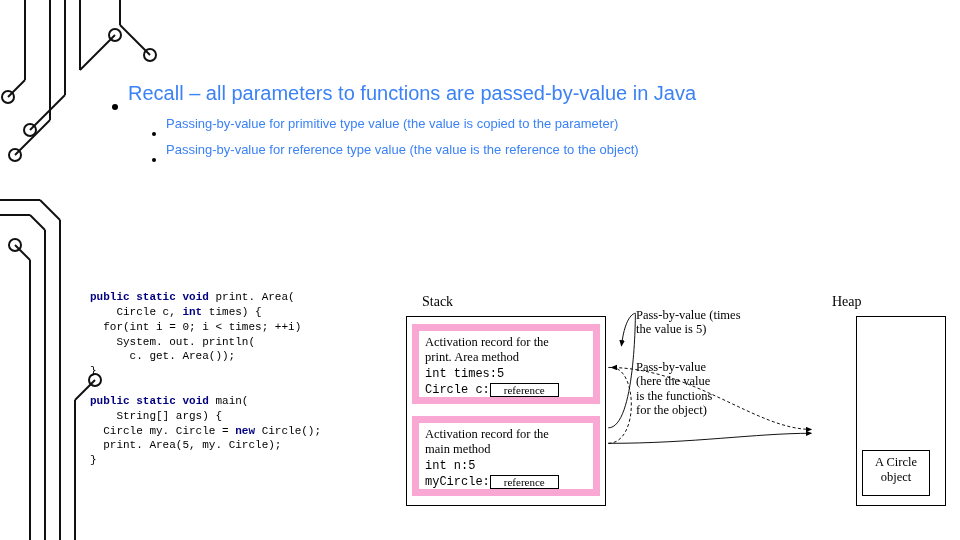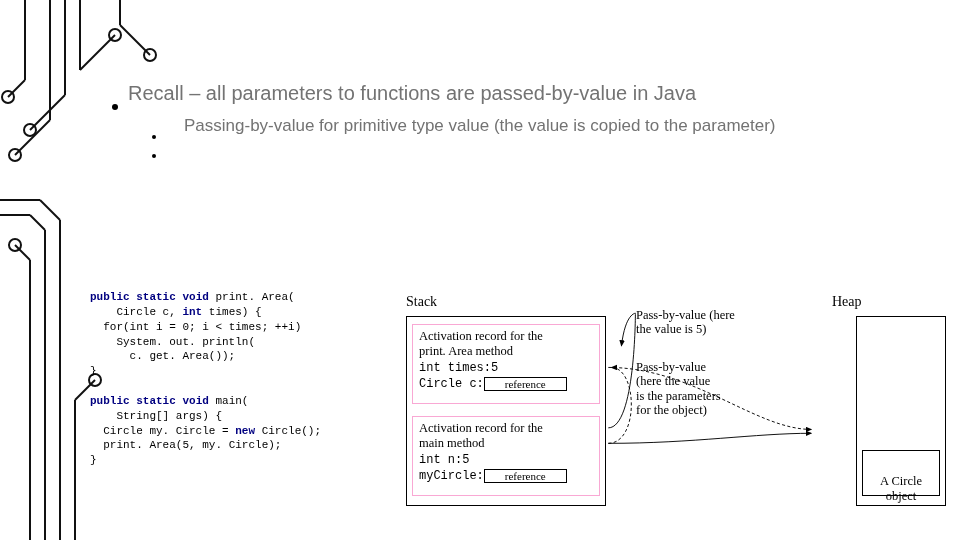--- a/index.html
+++ b/index.html
@@ -41,22 +41,22 @@
   .dot {
     width: 6px; height: 6px;
     background: #000;
     border-radius: 50%;
     margin-right: 10px;
     flex-shrink: 0;
     position: relative;
     top: 10px;
   }
   .dot.small { width: 4px; height: 4px; top: 8px; }
-  .bullet-text { font-size: 20px; color: #737373; line-height: 1.35; }
-  .bullet-text.sub { font-size: 17px; margin-left: 18px; }
+  .bullet-text { font-size: 20px; color: #3b82f6; line-height: 1.35; }
+  .bullet-text.sub { font-size: 13px; }
   .lower {
     position: absolute;
     left: 90px;
     top: 290px;
     right: 10px;
     display: flex;
     gap: 16px;
   }
   .code {
     flex: 0 0 300px;
@@ -76,40 +76,40 @@
   }
   .stack-box, .heap-box {
     position: absolute;
     border: 1.5px solid #000;
   }
   .stack-box { left: 0; top: 26px; width: 200px; height: 190px; }
   .heap-box  { left: 450px; top: 26px; width: 90px; height: 190px; }
   .lbl { position: absolute; font-size: 14px; }
   .rec {
     position: absolute;
-    border: 1px solid #f9a8d4;
+    border: 7px solid #f9a8d4;
     left: 6px; width: 188px;
     padding: 4px 6px 2px 6px;
     font-size: 12.5px;
   }
   .rec .line { display: flex; align-items: center; margin-top: 2px; font-family: "Courier New", monospace; font-size: 12px; }
   .refbox {
     border: 1px solid #000;
-    padding: 0 20px;
+    padding: 0 13px;
     font-family: Georgia, serif;
     font-size: 11px;
   }
   .circ-obj {
     position: absolute;
     border: 1px solid #000;
     left: 456px; top: 160px;
-    width: 78px; height: 46px;
+    width: 68px; height: 46px;
     text-align: center;
     font-size: 12.5px;
-    padding-top: 23px;
+    padding-top: 4px;
     line-height: 1.2;
   }
   .note { position: absolute; font-size: 12.5px; line-height: 1.15; }
   svg.arrows { position: absolute; inset: 0; width: 100%; height: 100%; pointer-events: none; }
 </style>
 </head>
 <body>
 
 <svg class="circuit" viewBox="0 0 180 540">
   <g stroke="#111" stroke-width="2" fill="none">
@@ -148,39 +148,40 @@
   <div class="bullet-row main">
     <span class="dot"></span>
     <span class="bullet-text">Recall – all parameters to functions are passed-by-value in Java</span>
   </div>
   <div class="bullet-row sub">
     <span class="dot small"></span>
     <span class="bullet-text sub">Passing-by-value for primitive type value (the value is copied to the parameter)</span>
   </div>
   <div class="bullet-row sub">
     <span class="dot small"></span>
+    <span class="bullet-text sub">Passing-by-value for reference type value (the value is the reference to the object)</span>
   </div>
 </div>
 
 <div class="lower">
   <div class="code"><span class="kw">public</span> <span class="kw">static</span> <span class="kw">void</span><span> print. Area(</span>
 <span>    Circle c, </span><span class="kw">int</span><span> times) {</span>
 <span>  for(int i = </span><span class="num">0</span><span>; i &lt; times; ++i)</span>
 <span>    System. out. println(</span>
 <span>      c. get. Area());</span>
 <span>}</span>
 
 <span class="kw">public</span> <span class="kw">static</span> <span class="kw">void</span><span> main(</span>
 <span>    String[] args) {</span>
 <span>  Circle my. Circle = </span><span class="kw">new</span><span> Circle();</span>
 <span>  print. Area(</span><span class="num">5</span><span>, my. Circle);</span>
 <span>}</span></div>
 
   <div class="diagram">
-    <span class="lbl" style="left:0;top:4px">Stack</span>
+    <span class="lbl" style="left:16px;top:4px">Stack</span>
     <span class="lbl" style="left:426px;top:4px">Heap</span>
 
     <div class="stack-box"></div>
     <div class="heap-box"></div>
 
     <div class="rec" style="top:34px;height:80px">
       <div>Activation record for the</div>
       <div style="font-family:Liberation Serif, serif">print. Area method</div>
       <div class="line">
           <span>int times:</span>
@@ -204,27 +205,27 @@
           <span class="refbox">reference</span>
         </div>
     </div>
 
     <div class="circ-obj">
       <div>A Circle</div>
       <div>object</div>
     </div>
 
     <div class="note" style="left:230px;top:18px">
-      <div>Pass-by-value (here</div>
+      <div>Pass-by-value (times</div>
         <div>the value is 5)</div>
     </div>
     <div class="note" style="left:230px;top:70px">
       <div>Pass-by-value</div>
         <div>(here the value</div>
-        <div>is the parameters</div>
+        <div>is the functions</div>
         <div>for the object)</div>
     </div>
 
     <svg class="arrows" viewBox="0 0 560 230">
       <defs>
         <marker id="ah" markerWidth="8" markerHeight="8" refX="6" refY="3" orient="auto">
           <path d="M0,0 L7,3 L0,6 Z" fill="#000"></path>
         </marker>
       </defs>
 

